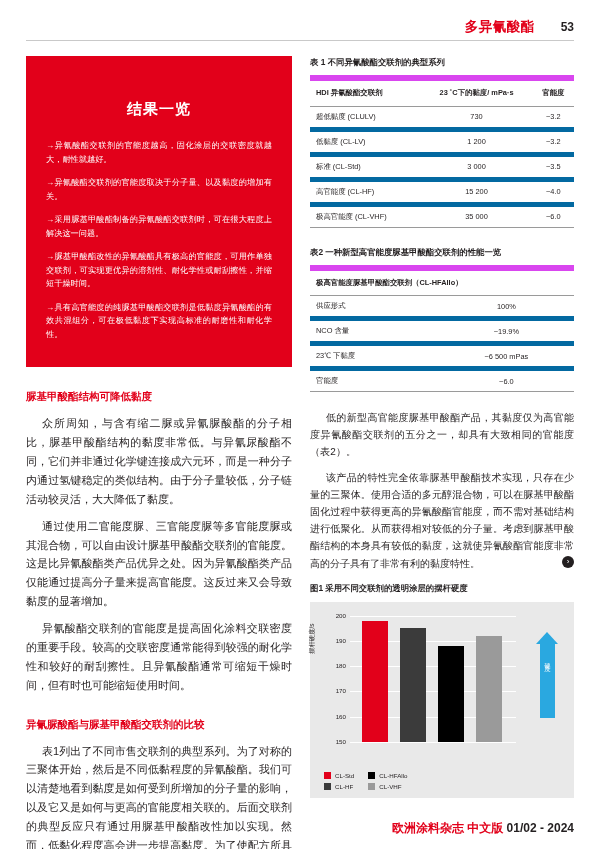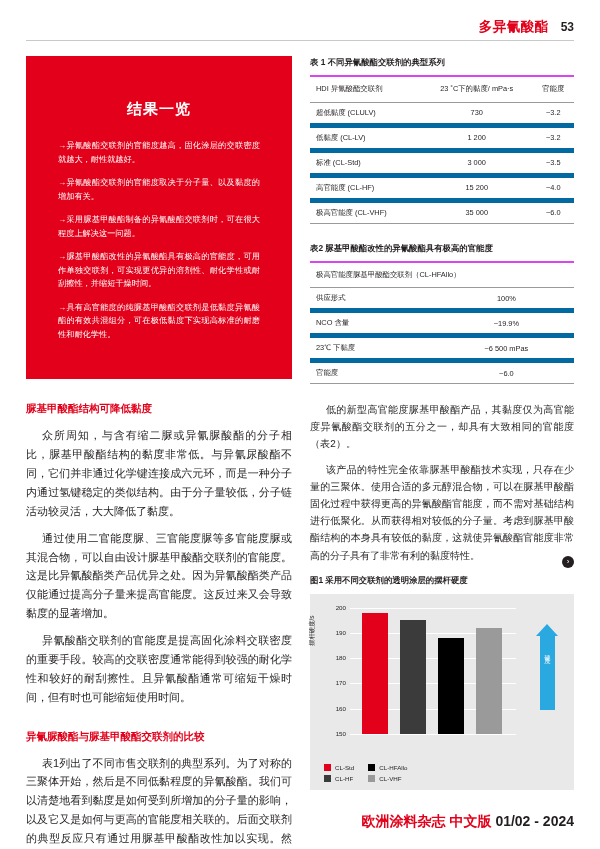--- a/index.html
+++ b/index.html
@@ -17,21 +17,21 @@
     position: absolute;
     inset: 0;
   }
   
   .header {
     position: absolute;
     top: 18px;
     right: 26px;
     display: flex;
     align-items: baseline;
-    gap: 12px;
+    gap: 26px;
   }
   .header-title {
     color: #e2001a;
     font-size: 13.5px;
     font-weight: bold;
     letter-spacing: 0.5px;
   }
   .header-page {
     color: #231f20;
     font-size: 12px;
@@ -61,21 +61,21 @@
   }
   .red-box-title {
     text-align: center;
     font-size: 15px;
     font-weight: bold;
     letter-spacing: 1px;
     margin: 22px 0 20px 0;
     font-family: Liberation Serif, serif;
   }
   .red-box ul {
-    margin: 12px;
+    margin: 0;
     padding: 0;
     list-style: none;
   }
   .red-box li {
     font-size: 8.2px;
     line-height: 1.65;
     margin-bottom: 10px;
     text-align: justify;
   }
   .red-box li:last-child { margin-bottom: 0; }
@@ -113,24 +113,24 @@
     width: 100%;
     margin-bottom: 18px;
   }
   table th, table td {
     font-size: 7.4px;
     padding: 5px 4px;
     text-align: center;
     border-bottom: 5px solid #0369a1;
   }
   table th {
-    font-weight: normal;
+    font-weight: bold;
     vertical-align: bottom;
     line-height: 1.4;
-    border-top: 2px solid #d946ef;
+    border-top: 6px solid #d946ef;
     border-bottom: 1px solid #9a9a9a;
     padding-top: 7px;
     padding-bottom: 7px;
   }
   table td.left, table th.left { text-align: left; padding-left: 6px; }
   table tr:last-child td { border-bottom: 1px solid #9a9a9a; }
 
   .t2 th, .t2 td { font-size: 7.4px; }
 
   .rcol-p {
@@ -230,23 +230,23 @@
     top: 14px;
     left: 50%;
     transform: translateX(-50%);
     writing-mode: vertical-rl;
     letter-spacing: 2px;
   }
 
   
   .footer {
     position: absolute;
-    bottom: 18px;
+    bottom: 12px;
     right: 26px;
-    font-size: 14px;
+    font-size: 12px;
     font-weight: bold;
   }
   .footer .red { color: #e2001a; }
   .page-dot {
     position: absolute;
     right: 26px;
     top: 556px;
     width: 12px; height: 12px;
     border-radius: 50%;
     background: #231f20;
@@ -322,21 +322,21 @@
           <td>~4.0</td>
         </tr>
         <tr>
           <td class="left">极高官能度 (CL-VHF)</td>
           <td>35 000</td>
           <td>~6.0</td>
         </tr>
       </tbody>
     </table>
 
-    <div class="tbl-cap">表2 脲基甲酸酯改性的异氰酸酯具有极高的官能度</div>
+    <div class="tbl-cap">表2 一种新型高官能度脲基甲酸酯交联剂的性能一览</div>
     <table class="t2">
       <thead>
         <tr>
           <th class="left" colspan="2">极高官能度脲基甲酸酯交联剂（CL-HFAllo）</th>
         </tr>
       </thead>
       <tbody>
         <tr>
           <td class="left">供应形式</td>
           <td>100%</td>

